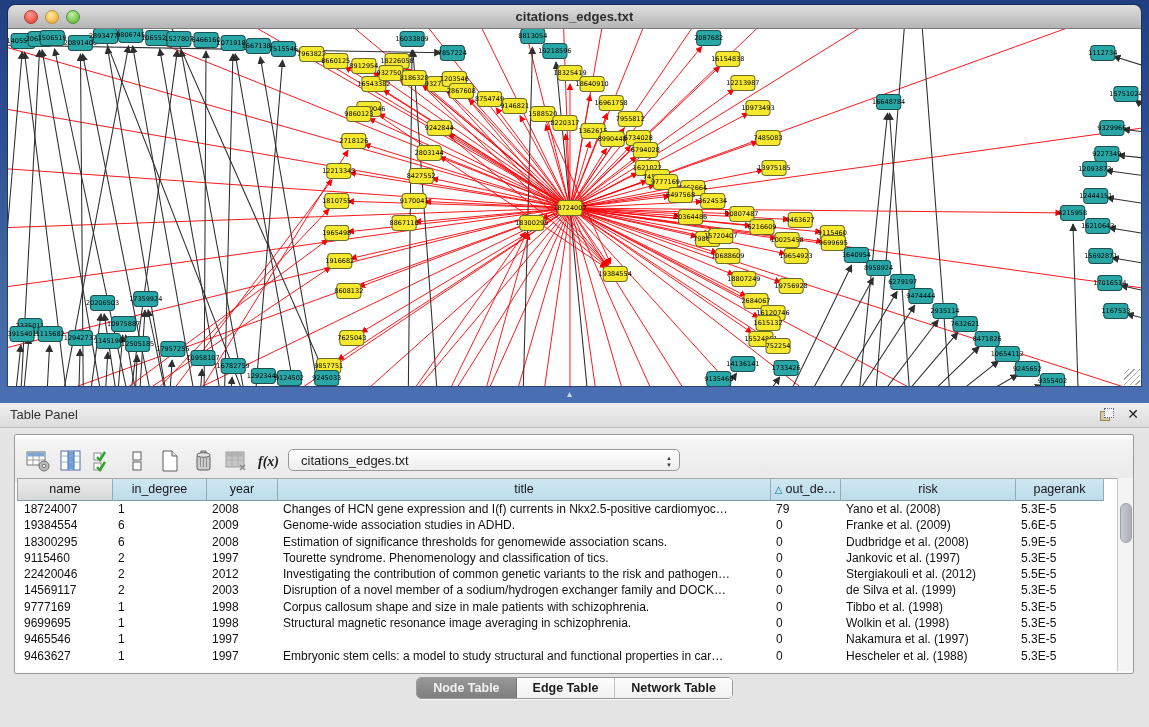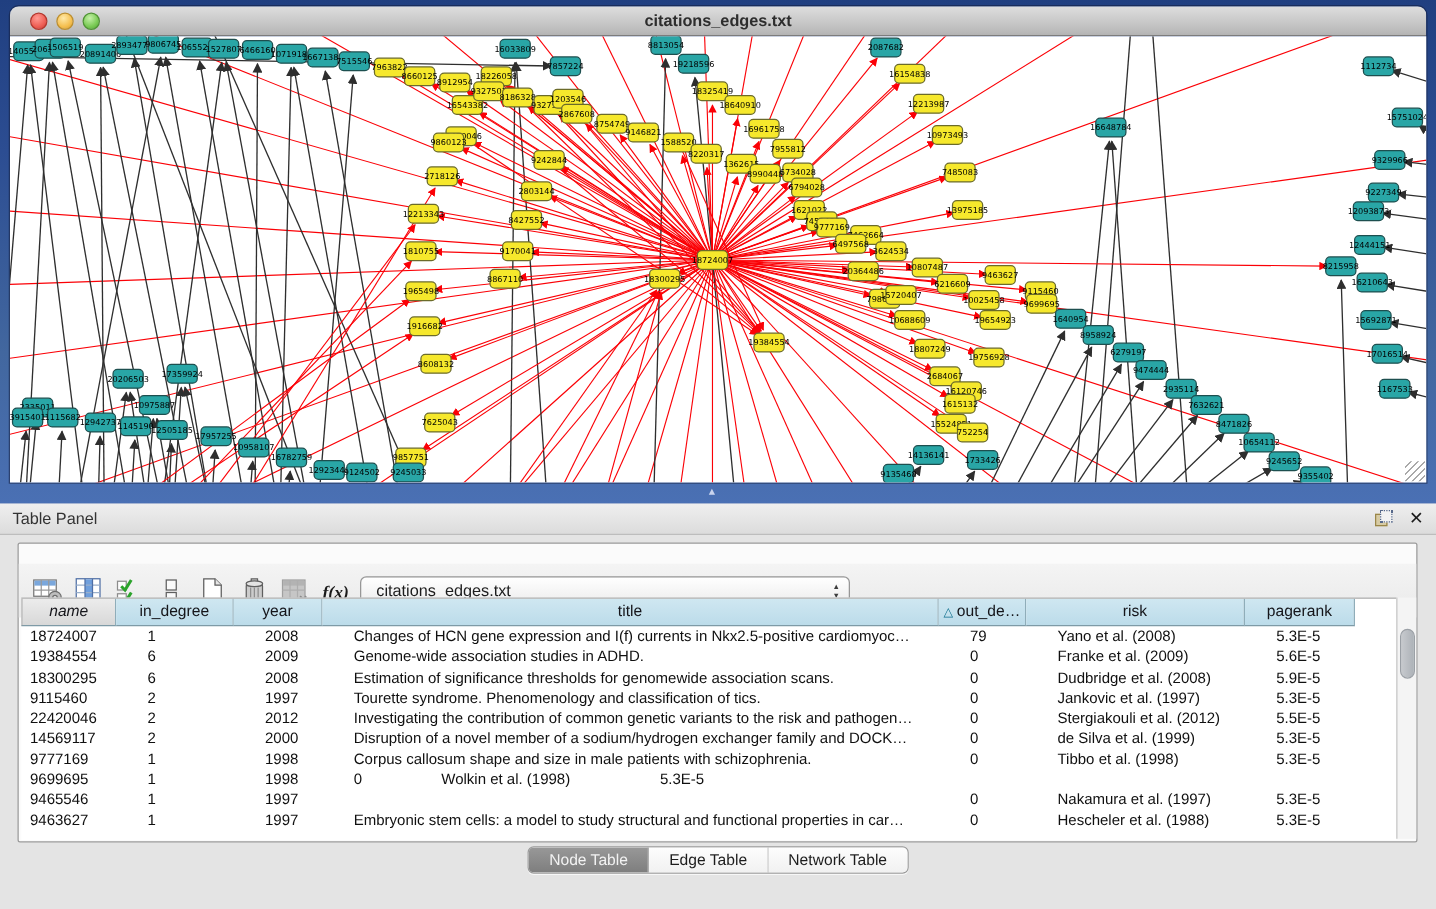--- a/index.html
+++ b/index.html
@@ -30,21 +30,21 @@
   .tp-header{height:24px;background:linear-gradient(180deg,#efefef,#dcdcdc);
              border-bottom:1px solid #bdbdbd;position:relative;}
   .tp-title{position:absolute;left:10px;top:4px;font-size:13px;color:#333;}
   .tp-float{position:absolute;right:36px;top:5px;width:13px;height:13px;}
   .tp-float .sq1{position:absolute;left:0;top:3px;width:8px;height:8px;border:1px solid #9a8648;background:#d7cba4;}
   .tp-float .sq2{position:absolute;left:4px;top:0;width:8px;height:8px;border:1px dotted #56688a;background:#f2f2f2;}
   .tp-close{position:absolute;right:10px;top:3px;font-size:14px;font-weight:bold;color:#1b1b1b;cursor:default;}
   .inset{position:absolute;left:14px;top:31px;width:1118px;height:238px;background:#fbfbfb;
          border:1px solid #9b9b9b;border-radius:2px;}
   
-  .toolbar{position:absolute;left:0;top:16px;right:0;height:43px;display:flex;align-items:center;
+  .toolbar{position:absolute;left:0;top:4px;right:0;height:43px;display:flex;align-items:center;
            padding-left:10px;background:linear-gradient(180deg,#f4f4f4,#e9e9e9);}
   .ticon{width:26px;height:26px;margin-right:7px;position:relative;flex:0 0 auto;}
   .combo{position:absolute;left:273px;top:10px;width:392px;height:22px;border:1px solid #979797;
          border-radius:5px;background:linear-gradient(180deg,#ffffff,#ededed);
          font-size:13px;color:#1c1c1c;line-height:22px;padding-left:12px;box-sizing:border-box;}
   .combo .stepper{position:absolute;right:7px;top:1px;font-size:6px;line-height:6px;color:#3c3c3c;
                   display:flex;flex-direction:column;gap:1px;padding-top:4px;}
   
   .tbl{position:absolute;left:2px;top:43px;width:1100px;height:193px;background:#fff;
        border-top:1px solid #a8a8a8;overflow:hidden;}
@@ -54,21 +54,21 @@
       text-align:center;line-height:21px;overflow:hidden;white-space:nowrap;}
   .th.first{background:linear-gradient(180deg,#ececec,#d8d8d8);border-left:1px solid #9f9f9f;}
   .sortglyph{font-size:10px;color:#0e6e8c;margin-right:3px;}
   .trow{display:flex;height:16.3px;font-size:12px;color:#101010;}
   .td{box-sizing:border-box;padding-left:7px;white-space:nowrap;overflow:hidden;line-height:16px;}
   .vscroll{position:absolute;right:0px;top:43px;width:15px;height:193px;background:#f4f4f4;
            border-left:1px solid #c6c6c6;}
   .vthumb{position:absolute;left:2px;top:25px;width:10px;height:38px;border-radius:6px;
           background:linear-gradient(90deg,#c7cace,#adb2b8);border:1px solid #9ba0a6;}
   
-  .tabsbar{position:absolute;left:0;right:0;top:274px;height:22px;text-align:center;}
+  .tabsbar{position:absolute;left:0;right:0;top:274px;height:22px;text-align:center;font-weight:bold;}
   .seg{display:inline-flex;height:20px;border:1px solid #9a9a9a;border-radius:5px;overflow:hidden;
        background:#fff;box-shadow:0 1px 0 rgba(255,255,255,.7);}
   .seg .tab{font-size:12.5px;line-height:20px;padding:0 16px;color:#1d1d1d;
             background:linear-gradient(180deg,#fdfdfd,#f1f1f1);border-right:1px solid #c3c3c3;}
   .seg .tab:last-child{border-right:none;}
   .seg .tab.active{background:linear-gradient(180deg,#989898,#7e7e7e);color:#f2f2f2;border-right:1px solid #767676;}
   
   .statusbar{position:absolute;left:0;right:0;bottom:0;height:16px;background:linear-gradient(180deg,#ededed,#e2e2e2);
              border-top:1px solid #b5b5b5;}
   .mem{position:absolute;right:32px;top:1px;font-size:11.5px;color:#222;}
@@ -625,21 +625,21 @@
         <span>citations_edges.txt</span>
         <span class="stepper">
           <span>▲</span>
             <span>▼</span>
         </span>
       </div>
     </div>
 
     <div class="tbl">
       <div class="thead" id="thead">
-          <div class="th first" style="width: 76px; font-style: italic;">name</div>
+          <div class="th first" style="width: 96px;">name</div>
           <div class="th" style="width: 94px;">in_degree</div>
           <div class="th" style="width: 71px;">year</div>
           <div class="th" style="width: 493px;">title</div>
           <div class="th" style="width: 70px;"><span class="sortglyph">△</span>out_de…</div>
           <div class="th" style="width: 175px;">risk</div>
           <div class="th" style="width: 88px;">pagerank</div>
         </div>
       <div id="tbody">
           <div class="trow">
             <div class="td" style="width: 94px;">18724007</div>
@@ -682,39 +682,40 @@
             <div class="td" style="width: 94px;">2</div>
             <div class="td" style="width: 71px;">2012</div>
             <div class="td" style="width: 493px;">Investigating the contribution of common genetic variants to the risk and pathogen…</div>
             <div class="td" style="width: 70px;">0</div>
             <div class="td" style="width: 175px;">Stergiakouli et al. (2012)</div>
             <div class="td" style="width: 88px;">5.5E-5</div>
           </div>
           <div class="trow">
             <div class="td" style="width: 94px;">14569117</div>
             <div class="td" style="width: 94px;">2</div>
-            <div class="td" style="width: 71px;">2000</div>
+            <div class="td" style="width: 71px;">2003</div>
             <div class="td" style="width: 493px;">Disruption of a novel member of a sodium/hydrogen exchanger family and DOCK…</div>
             <div class="td" style="width: 70px;">0</div>
             <div class="td" style="width: 175px;">de Silva et al. (1999)</div>
             <div class="td" style="width: 88px;">5.3E-5</div>
           </div>
           <div class="trow">
             <div class="td" style="width: 94px;">9777169</div>
             <div class="td" style="width: 94px;">1</div>
             <div class="td" style="width: 71px;">1998</div>
             <div class="td" style="width: 493px;">Corpus callosum shape and size in male patients with schizophrenia.</div>
             <div class="td" style="width: 70px;">0</div>
             <div class="td" style="width: 175px;">Tibbo et al. (1998)</div>
             <div class="td" style="width: 88px;">5.3E-5</div>
           </div>
           <div class="trow">
             <div class="td" style="width: 94px;">9699695</div>
             <div class="td" style="width: 94px;">1</div>
             <div class="td" style="width: 71px;">1998</div>
+            <div class="td" style="width: 493px;">Structural magnetic resonance image averaging in schizophrenia.</div>
             <div class="td" style="width: 70px;">0</div>
             <div class="td" style="width: 175px;">Wolkin et al. (1998)</div>
             <div class="td" style="width: 88px;">5.3E-5</div>
           </div>
           <div class="trow">
             <div class="td" style="width: 94px;">9465546</div>
             <div class="td" style="width: 94px;">1</div>
             <div class="td" style="width: 71px;">1997</div>
             <div class="td" style="width: 493px; margin-top: 20px;">Estimation of the future numbers of patients with mental disorders in Japan base…</div>
             <div class="td" style="width: 70px;">0</div>

